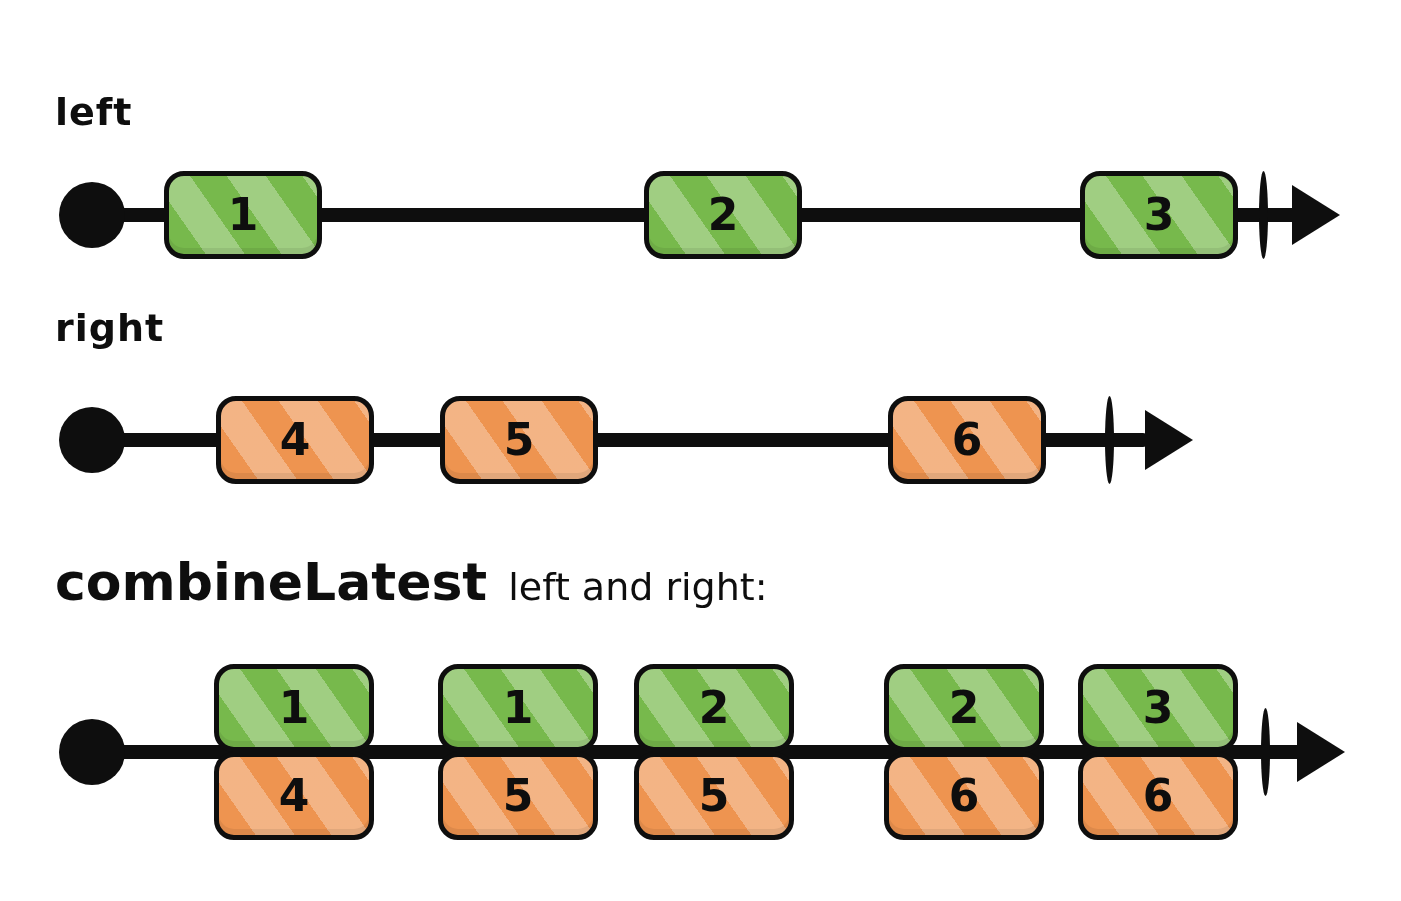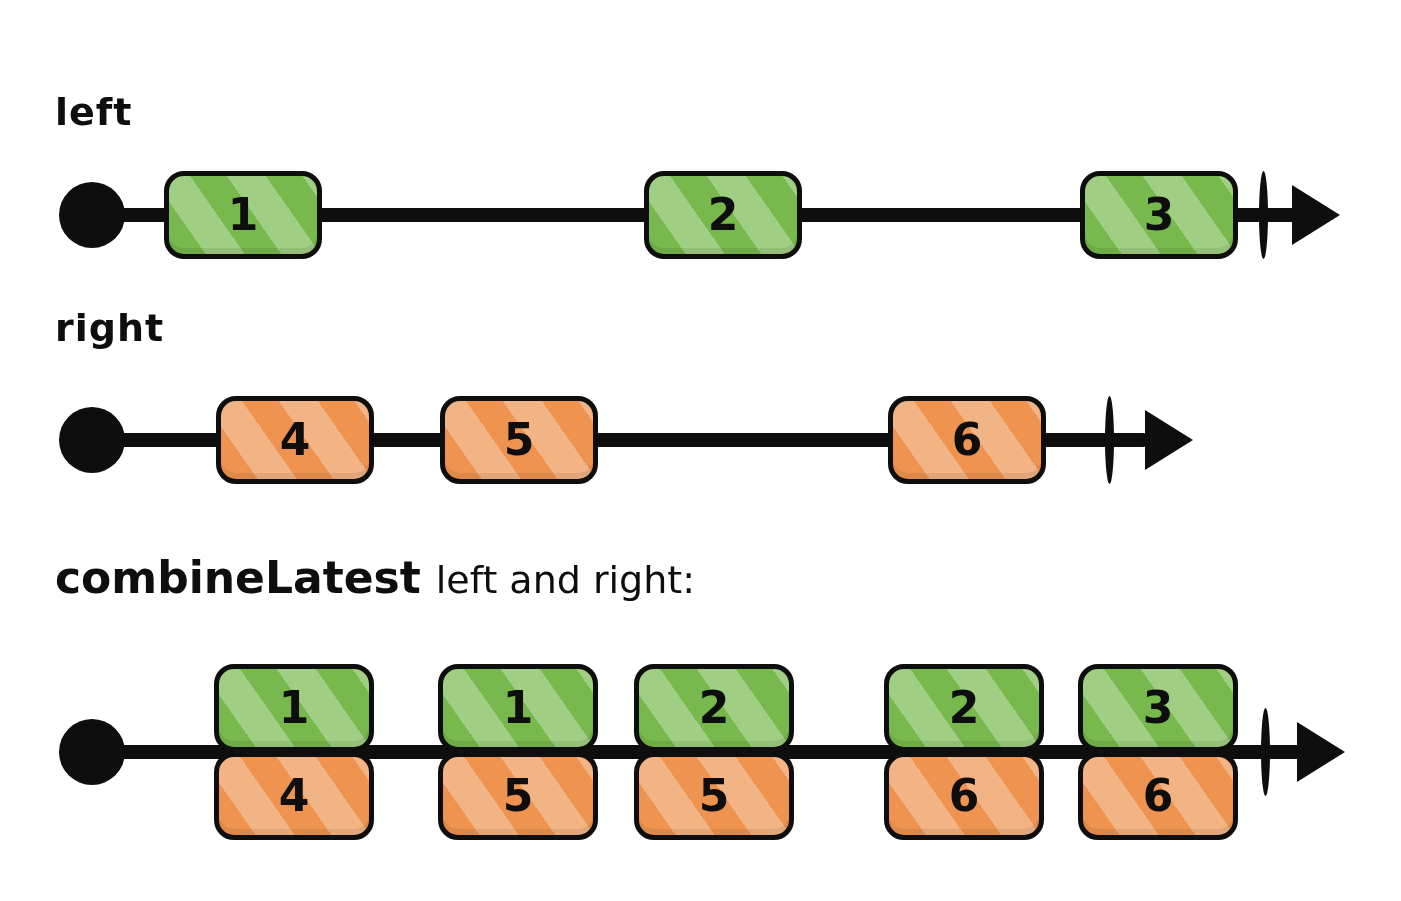--- a/index.html
+++ b/index.html
@@ -85,23 +85,23 @@
     border-left: 48px solid var(--ink);
   }
 
   .op-label {
     position: absolute;
     font-size: 38px;
     color: var(--ink);
     white-space: nowrap;
   }
   .op-label .keyword {
-    font-size: 44px;
+    font-size: 52px;
     font-weight: 700;
-    margin-right: 15px;
+    margin-right: 21px;
   }
 
   .pair {
     position: absolute;
     width: 160px;
     height: 176px;
   }
   .pair .marble { position: absolute; left: 0; width: 160px; }
   .pair .marble.top-marble { top: 0; }
   .pair .marble.bottom-marble { top: 88px; }

